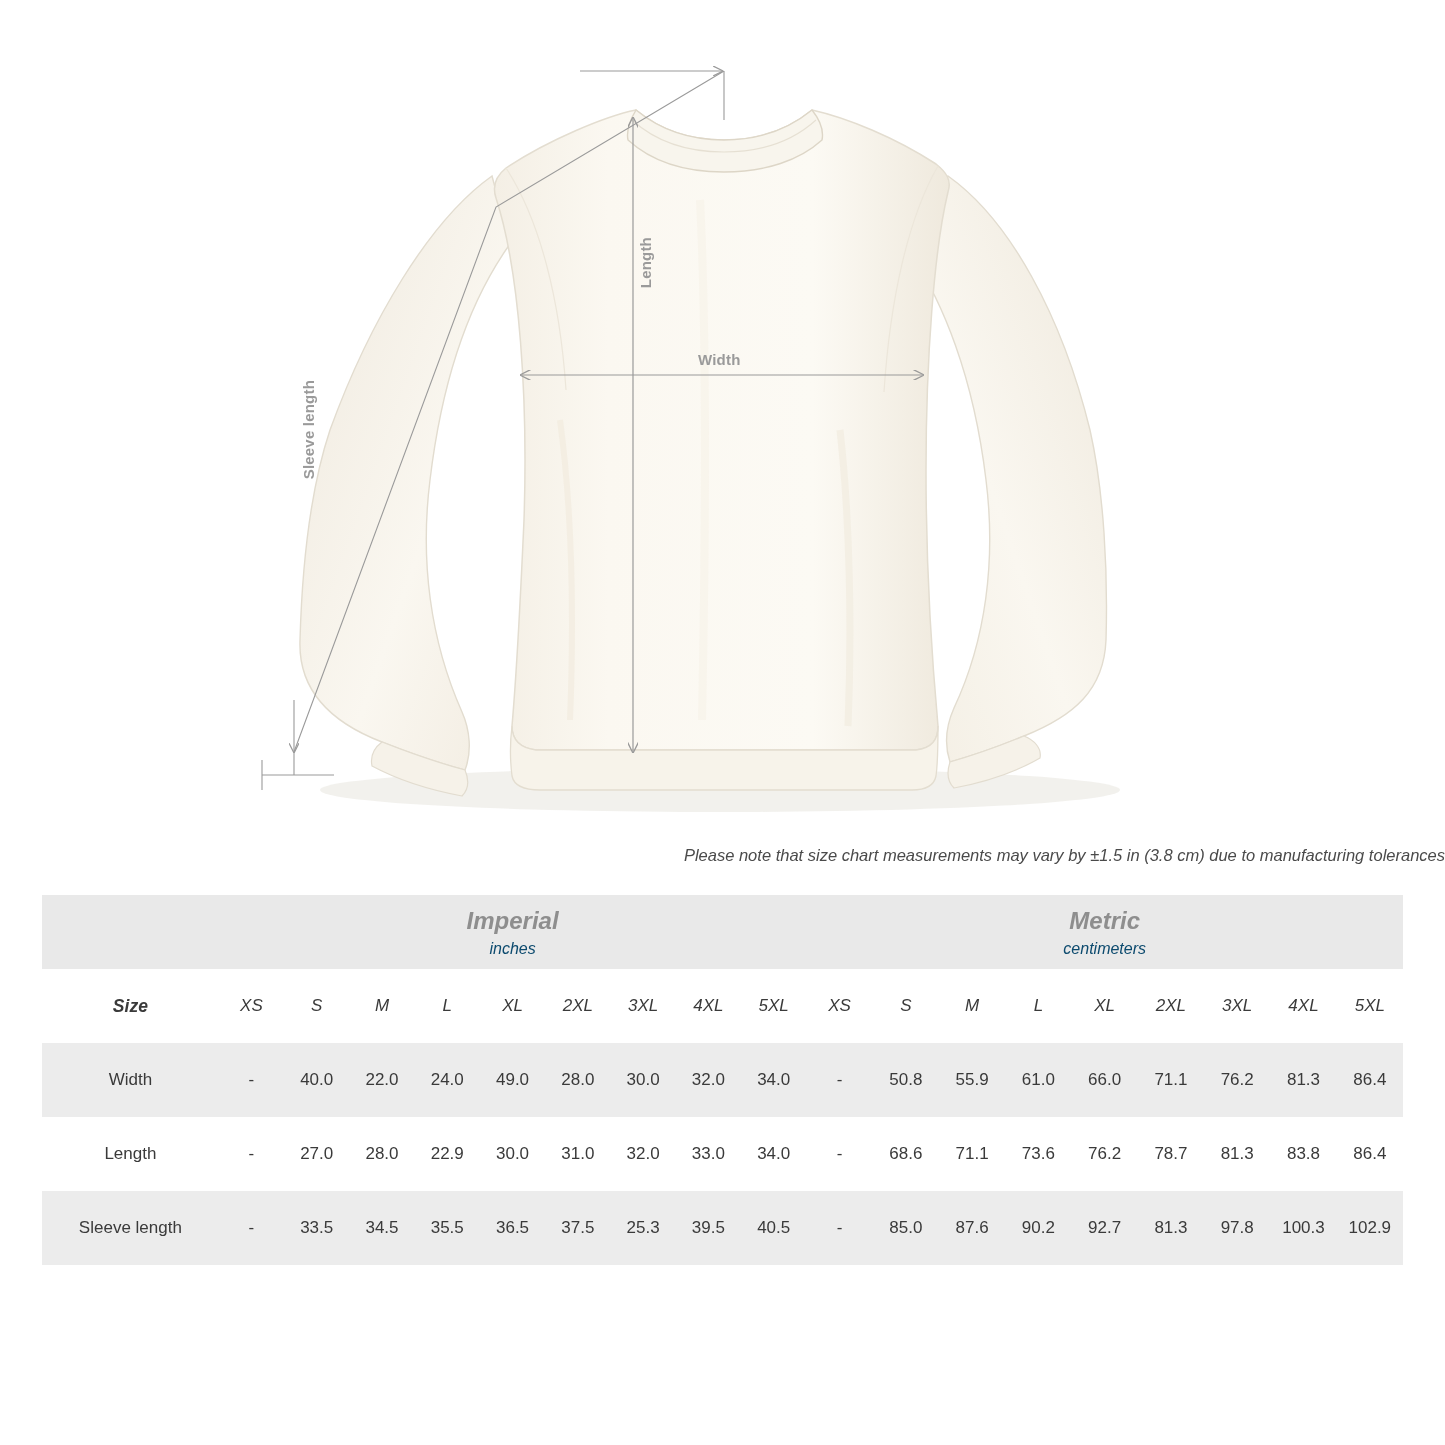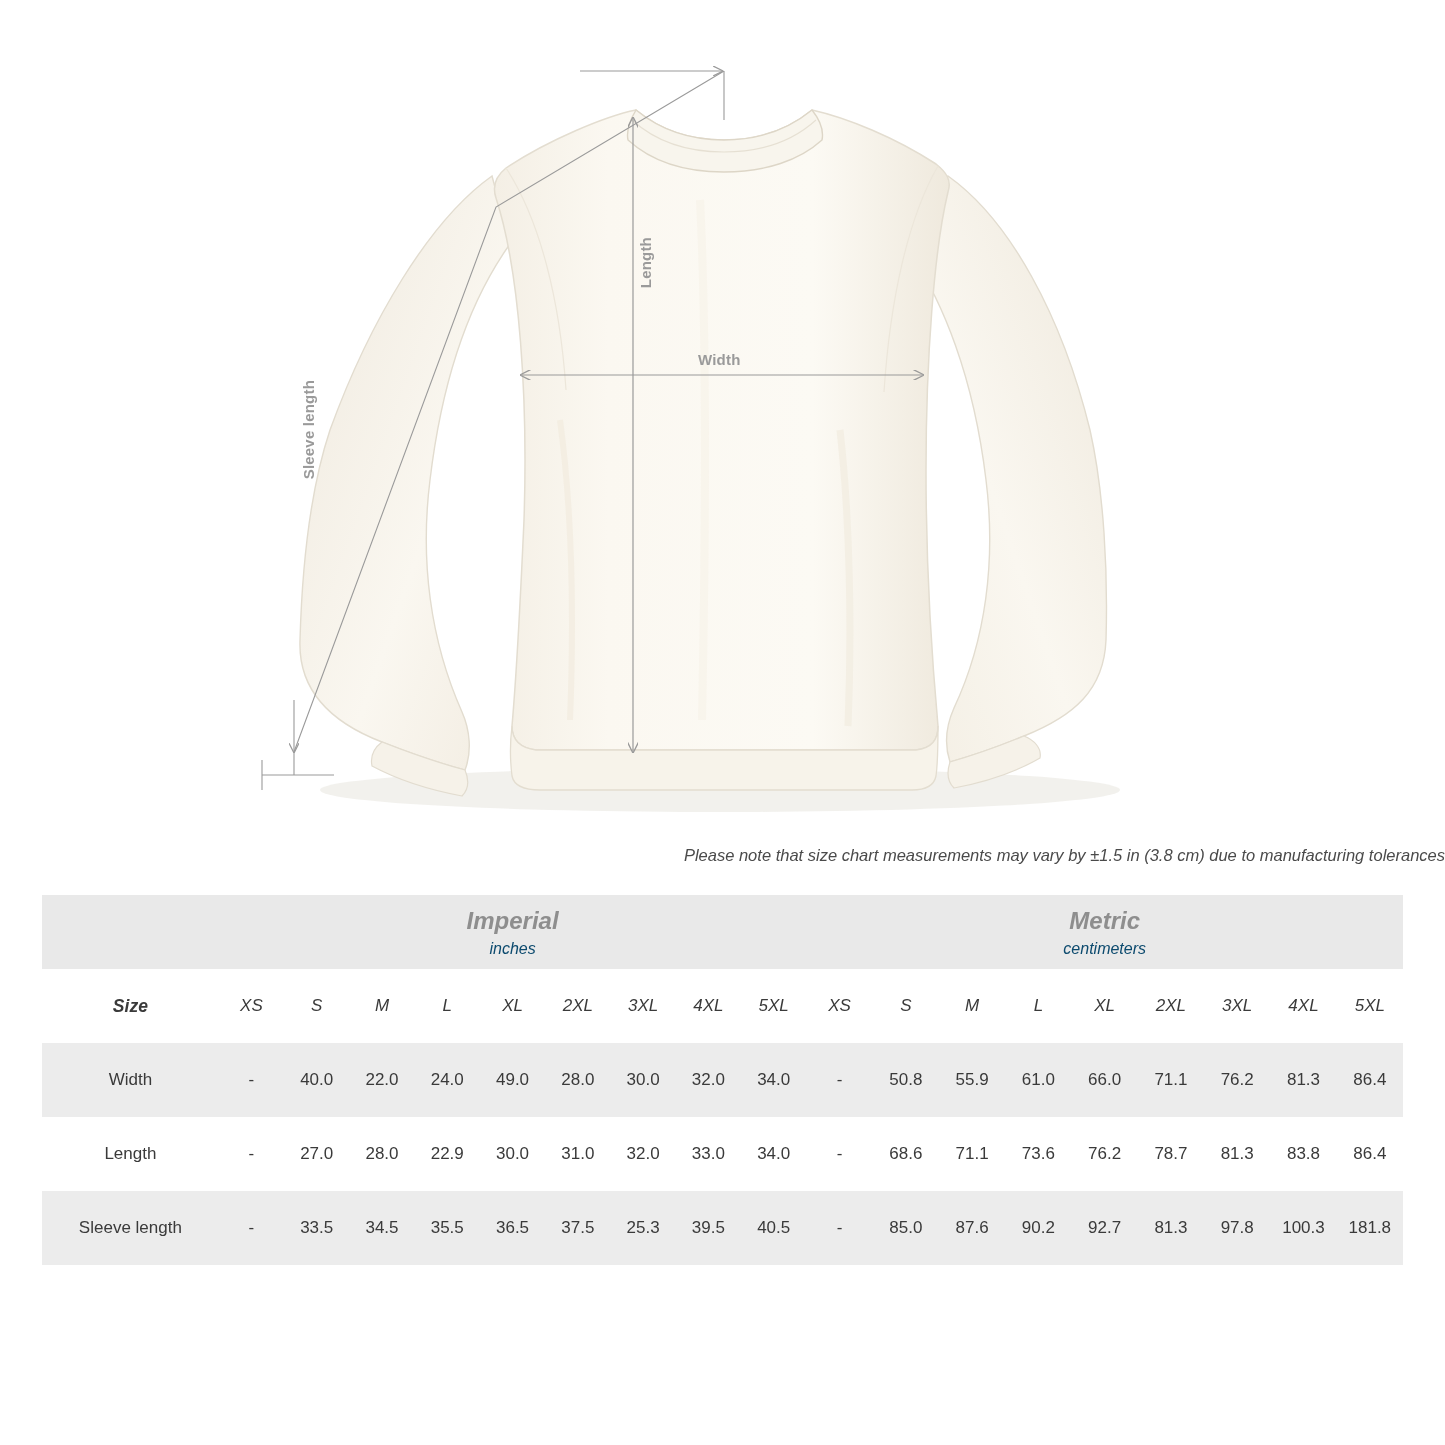--- a/index.html
+++ b/index.html
@@ -330,19 +330,19 @@
           <td>39.5</td>
           <td>40.5</td>
           <td>-</td>
           <td>85.0</td>
           <td>87.6</td>
           <td>90.2</td>
           <td>92.7</td>
           <td>81.3</td>
           <td>97.8</td>
           <td>100.3</td>
-          <td>181.8</td>
+          <td>102.9</td>
         </tr>
       </tbody>
     </table>
   </div>
 
 </div>
 
 </body></html>

